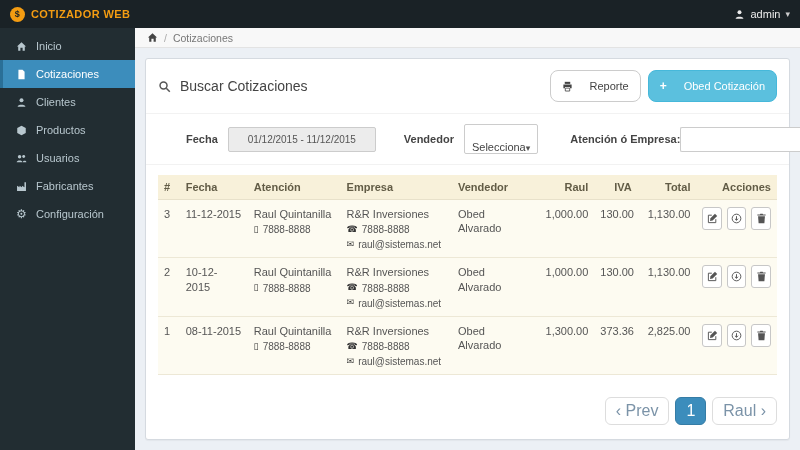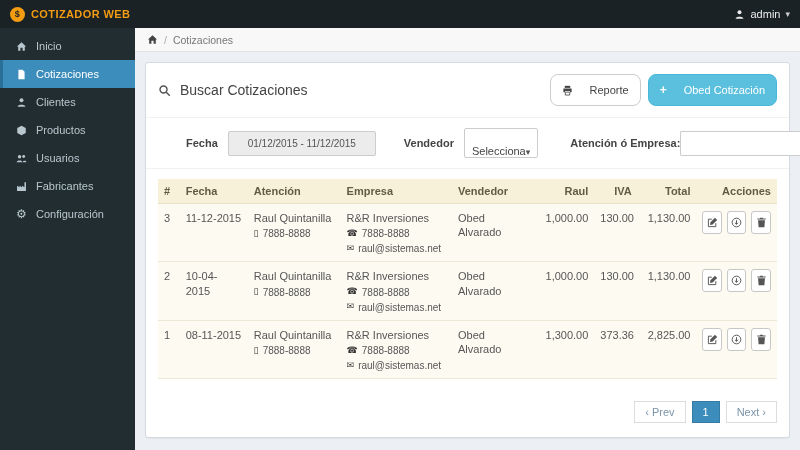--- a/index.html
+++ b/index.html
@@ -60,21 +60,21 @@
   tbody td{background:#fdfbf1;padding:7px 6px 6px;vertical-align:top;border-bottom:1px solid #ede8d6;color:#555;line-height:1.3}
   th.right,td.right{text-align:right}
   .cell-sub{color:#555;display:flex;gap:4px;align-items:center;margin-top:2px;font-size:10px}
   .cell-sub .gl{font-size:9px;color:#333}
   .action-btns{display:flex;gap:5px;justify-content:flex-end}
   .icon-btn{width:26px;height:23px;border:1px solid #c7c7c7;background:#fff;border-radius:3px;display:flex;align-items:center;justify-content:center;color:#555;cursor:pointer}
   .icon-btn .ic{width:11px;height:11px}
 
   
   .pagination{display:flex;justify-content:flex-end;gap:6px;padding:22px 12px 14px}
-  .page-btn{border:1px solid #ddd;background:#fff;color:#7b93a8;font-size:11px;padding:4px 10px;border-radius:0;cursor:pointer;font-family:inherit}
+  .page-btn{border:1px solid #ddd;background:#fff;color:#7b93a8;font-size:16px;padding:4px 10px;border-radius:6px;cursor:pointer;font-family:inherit}
   .page-btn.active{background:#3c8dbc;border-color:#357ca5;color:#fff}
 </style>
 </head>
 <body>
 
 <div class="app">
 
   <header class="navbar">
     <div class="brand">
       <span class="brand-badge">$</span>
@@ -278,21 +278,21 @@
                         <svg class="ic" viewBox="0 0 16 16" fill="currentColor">
                           <path d="M6.2 1h3.6l.4 1H14v1.6H2V2h3.8z"></path>
                           <path d="M3 4.8h10L12.2 15H3.8z"></path>
                         </svg>
                       </button>
                   </div>
                 </td>
               </tr>
               <tr>
                 <td>2</td>
-                <td>10-04-2015</td>
+                <td>10-12-2015</td>
                 <td>
                   <div>Raul Quintanilla</div>
                   <div class="cell-sub">
                       <span class="gl">▯</span>
                       <span>7888-8888</span>
                     </div>
                 </td>
                 <td>
                   <div>R&amp;R Inversiones</div>
                   <div class="cell-sub">
@@ -379,19 +379,19 @@
                   </div>
                 </td>
               </tr>
             </tbody>
           </table>
         </div>
 
         <div class="pagination">
           <button class="page-btn">‹ Prev</button>
           <button class="page-btn active">1</button>
-          <button class="page-btn">Next ›</button>
+          <button class="page-btn">Raul ›</button>
         </div>
 
       </div>
     </main>
   </div>
 </div>
 
 </body></html>

